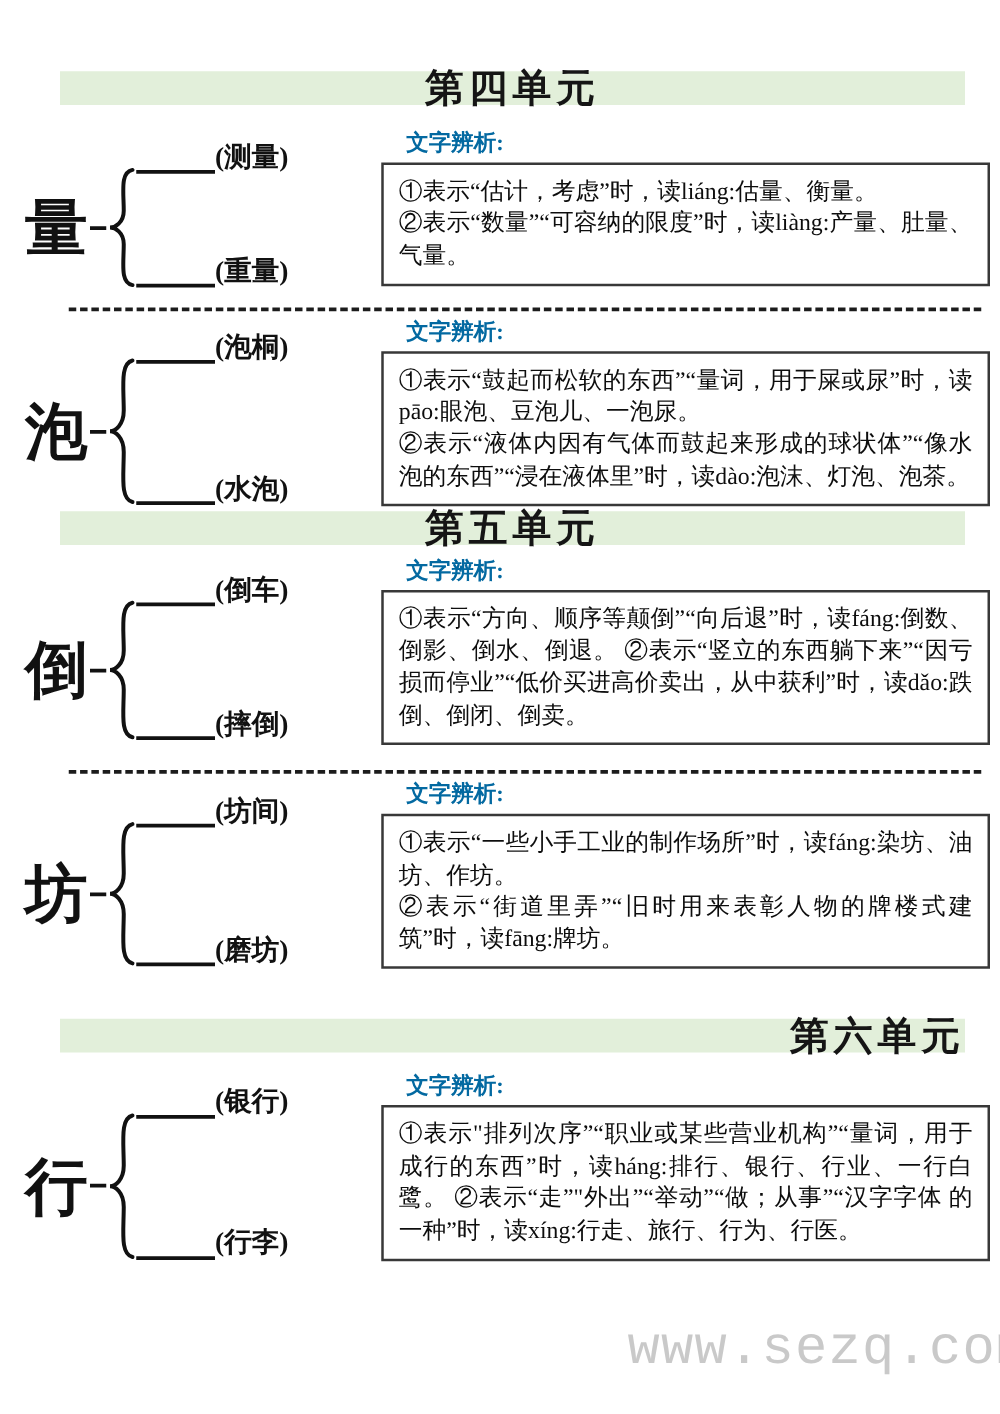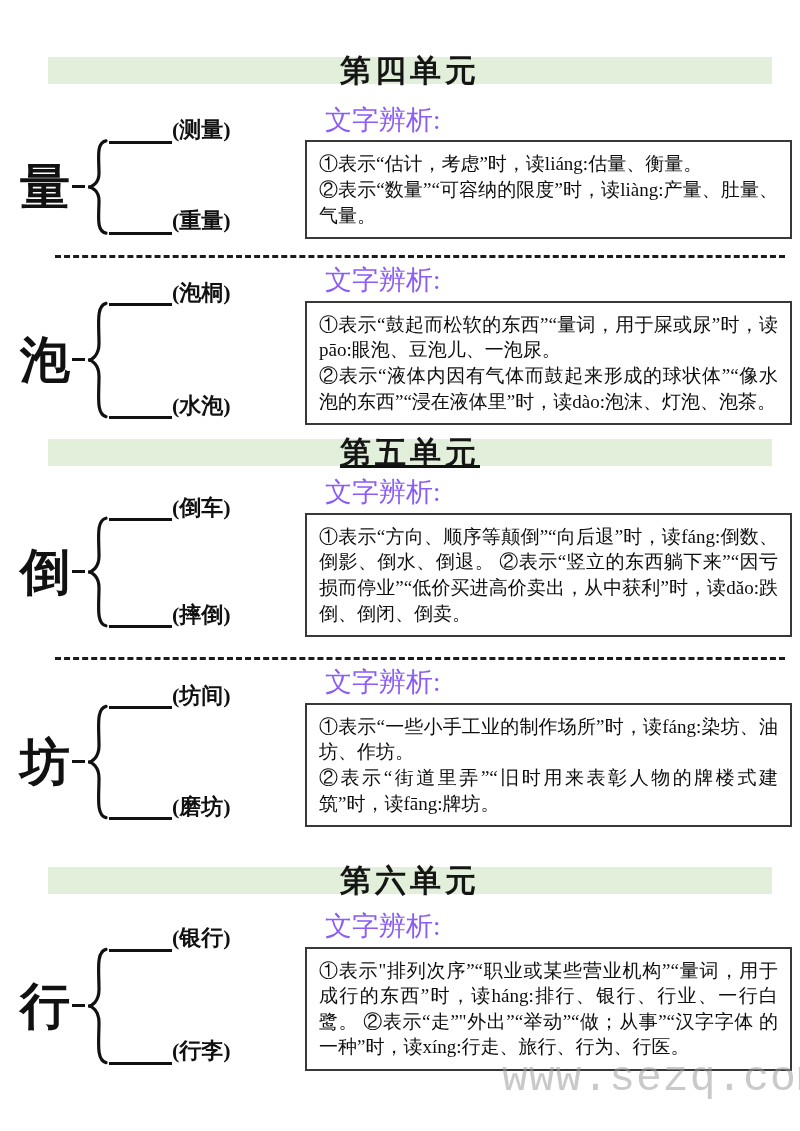--- a/index.html
+++ b/index.html
@@ -6,22 +6,22 @@
   .page{
     width:800px;height:1131px;position:relative;overflow:hidden;background:#ffffff;
     font-family:"Liberation Serif","DejaVu Serif",serif;color:#111;
   }
   .banner{
     margin-left:48px;width:724px;height:27px;background:#e2efda;
     display:flex;align-items:center;justify-content:center;
   }
   .banner span{font-size:31px;font-weight:bold;letter-spacing:4px;color:#151515;}
   .banner.b1{margin-top:57px;}
-  .banner.b2{margin-top:14px;text-decoration:underline;}
-  .banner.b3{margin-top:40px;}
+  .banner.b2{margin-top:4px;}
+  .banner.b3{margin-top:40px;justify-content:flex-end;}
   .section{display:flex;padding-left:18px;padding-right:8px;}
   .sec1{margin-top:20px;}
   .sec2{margin-top:6px;}
   .sec3{margin-top:10px;}
   .sec4{margin-top:6px;}
   .sec5{margin-top:16px;}
   .left{width:287px;flex:0 0 287px;display:flex;align-items:center;padding-top:30px;box-sizing:border-box;}
   .char{font-size:50px;font-weight:900;line-height:1;letter-spacing:0;padding-left:2px;}
   .connector{width:13px;height:3px;background:#111;margin:0 0 0 2px;align-self:center;}
   .bracegrp{display:flex;align-items:flex-start;}
@@ -30,21 +30,21 @@
   .bracegrp.h3{height:112px;}
   .bracegrp.h4{height:116px;}
   .bracegrp.h5{height:118px;}
   .brace-svg{width:24px;height:100%;display:block;}
   .blanks{display:flex;flex-direction:column;justify-content:space-between;
           height:calc(100% + 22px);margin-top:-22px;}
   .blank-row{display:flex;align-items:flex-end;height:27px;}
   .uline{width:63px;border-bottom:3px solid #111;height:24px;display:inline-block;}
   .blabel{font-size:22px;font-weight:600;line-height:1.1;padding-bottom:1px;}
   .right{flex:1;min-width:0;}
-  .analysis-label{color:#8b5cf6;font-weight:normal;font-size:27px;margin:0 0 4px 20px;line-height:1.2;}
+  .analysis-label{color:#0369a1;font-weight:bold;font-size:18px;margin:0 0 4px 20px;line-height:1.2;}
   .box{border:2px solid #383838;padding:9px 12px;font-size:19px;line-height:1.35;
        text-align:justify;color:#0d0d0d;}
   .box p{margin:0;}
   .divider{margin-left:55px;width:730px;border-top:3px dashed #1c1c1c;height:0;}
   .divider.d1{margin-top:16px;}
   .divider.d2{margin-top:20px;}
   .watermark{
     position:absolute;left:502px;top:1054px;font-family:Liberation Mono, monospace;
     font-size:43px;color:#9e9e9e;opacity:0.55;letter-spacing:1px;white-space:nowrap;
   }

